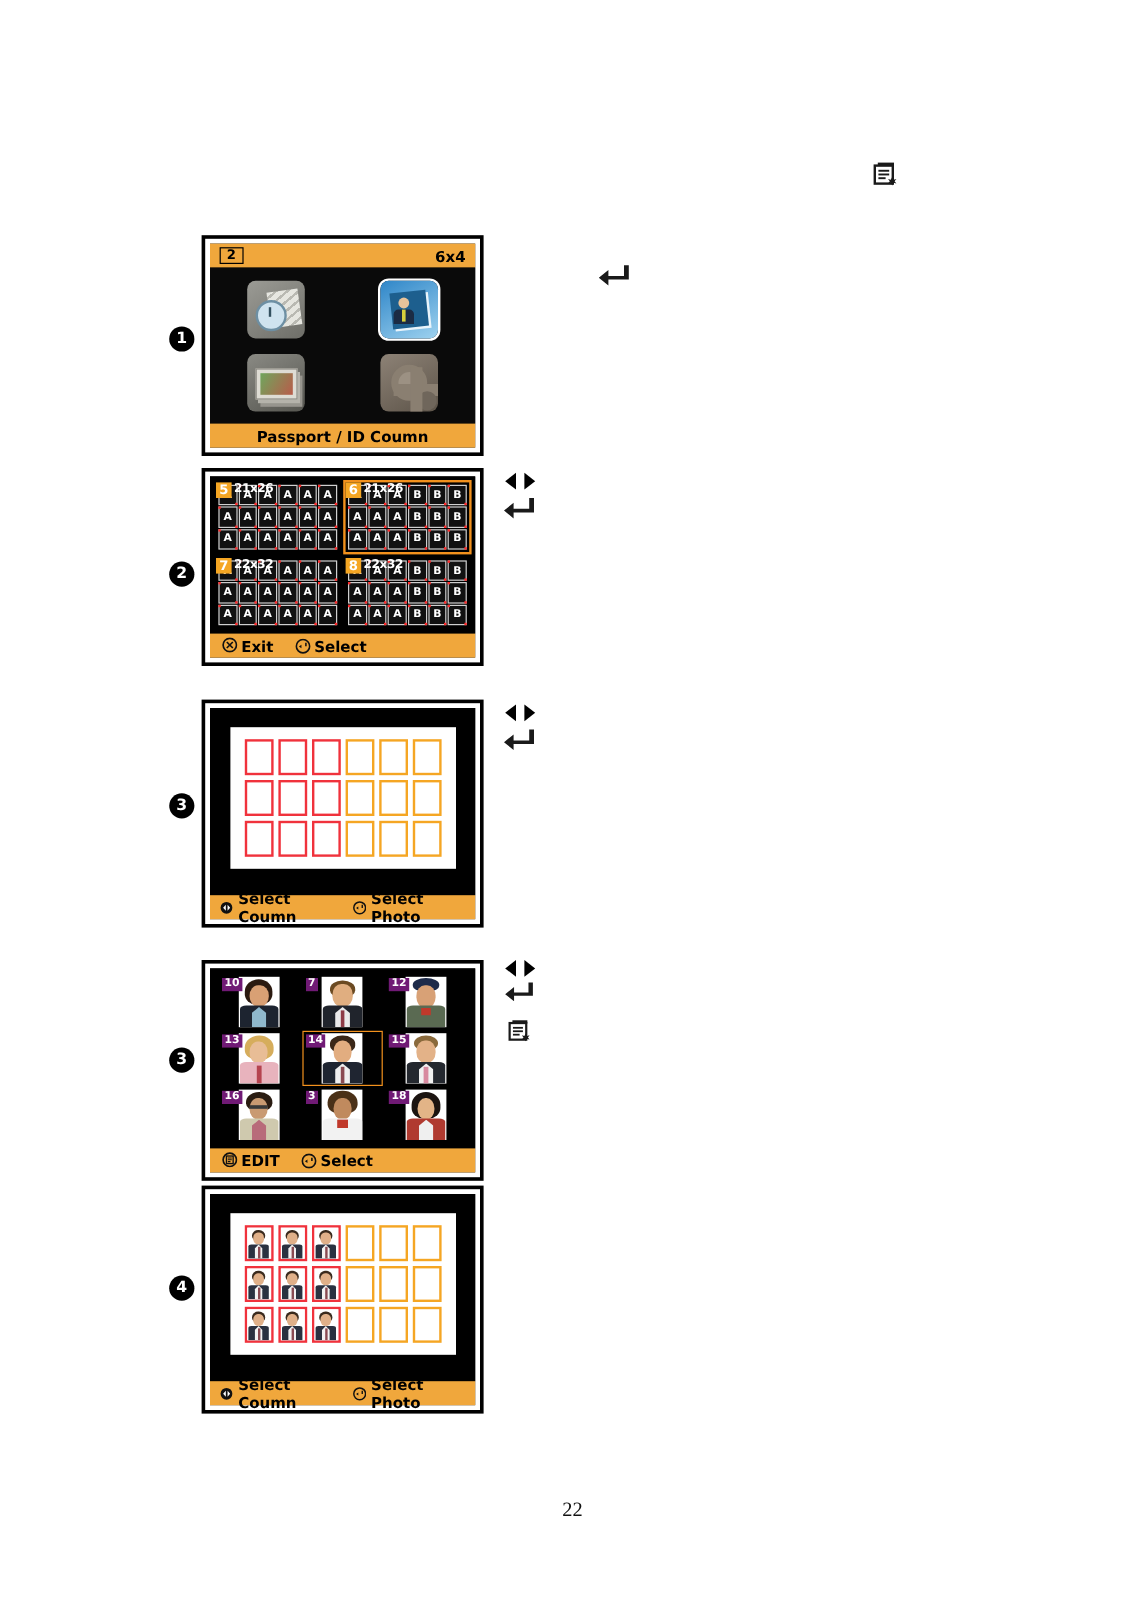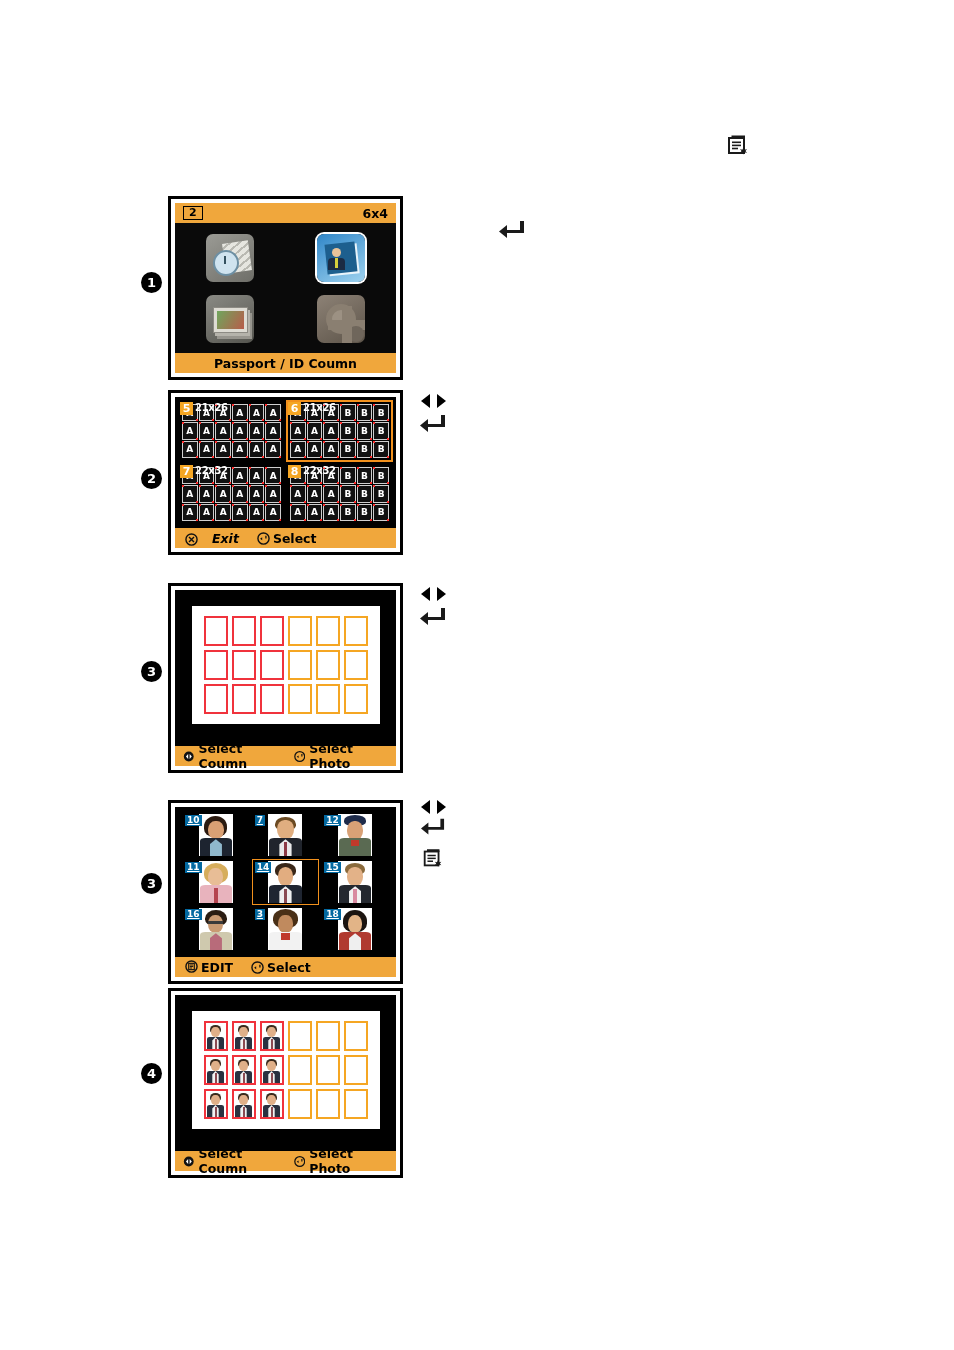--- a/index.html
+++ b/index.html
@@ -118,23 +118,23 @@
   .mini .shirt{position:absolute;left:34%;top:54%;width:32%;height:46%;background:#f2f2f2;
     clip-path:polygon(50% 0,100% 28%,100% 100%,0 100%,0 28%);}
   .mini .tie{position:absolute;left:45%;top:60%;width:10%;height:40%;background:#8a4a52;}
 
   
   .photos-body{background:#000;padding:6px 8px;display:grid;
     grid-template-columns:repeat(3,1fr);grid-template-rows:repeat(3,44px);
     gap:3px 4px;}
   .pcell{position:relative;display:flex;justify-content:center;align-items:center;}
   .pcell.sel{outline:1.5px solid #f2911d;}
-  .pnum{position:absolute;left:2px;top:2px;z-index:4;background:#0369a1;color:#fff;
+  .pnum{position:absolute;left:2px;top:2px;z-index:4;background:#701a75;color:#fff;
     font-size:9px;font-weight:bold;line-height:11px;padding:0 2px;
-    font-family:"DejaVu Sans", sans-serif;text-decoration:underline;}
+    font-family:"DejaVu Sans", sans-serif;}
   .pimg{width:34px;height:42px;position:relative;overflow:hidden;background:#fff;}
 
   .pr-hair{position:absolute;border-radius:50% 50% 40% 40%;}
   .pr-face{position:absolute;border-radius:46%;}
   .pr-body{position:absolute;left:2%;top:58%;width:96%;height:42%;border-radius:16% 16% 0 0;}
   .pr-shirt{position:absolute;left:32%;top:60%;width:36%;height:40%;background:#f4f4f4;
     clip-path:polygon(50% 0,100% 30%,100% 100%,0 100%,0 30%);}
   .pr-acc{position:absolute;}
 
   
@@ -327,21 +327,21 @@
             <span class="cell">A</span>
             <span class="cell">B</span>
             <span class="cell">B</span>
             <span class="cell">B</span>
           </div>
         </div>
 
       </div>
 
       <div class="bar bottom left">
-        <span style="display:flex;align-items:flex-end;gap:14px;font-style:italic;">
+        <span style="display:flex;align-items:flex-start;gap:3px;">
           <svg width="13" height="13" viewBox="0 0 14 14">
             <circle cx="7" cy="7" r="6" fill="none" stroke="#111" stroke-width="1.5"></circle>
             <path d="M4.3 4.3l5.4 5.4M9.7 4.3l-5.4 5.4" stroke="#111" stroke-width="1.5"></path>
           </svg>
           <span>Exit</span>
         </span>
         <span style="display:flex;align-items:center;gap:3px;">
           <svg width="13" height="13" viewBox="0 0 14 14">
             <circle cx="7" cy="7" r="6" fill="none" stroke="#111" stroke-width="1.5"></circle>
             <path d="M10.3 4v3.1H5.6v1.7L3.3 7.3l2.3-1.6v1.4h3.3V4z" fill="#111"></path>
@@ -465,21 +465,21 @@
           <span class="pnum">12</span>
           <span class="pimg">
             <span class="pr-hair" style="left:18%;top:2%;width:64%;height:26%;background:#1e2b4a;"></span>
             <span class="pr-face" style="left:27%;top:16%;width:46%;height:46%;background:#d8a176;"></span>
             <span class="pr-body" style="background:#5a6a52;"></span>
             <span class="pr-acc" style="left:38%;top:62%;width:24%;height:14%;background:#c0392b;"></span>
           </span>
         </div>
 
         <div class="pcell">
-          <span class="pnum">11</span>
+          <span class="pnum">13</span>
           <span class="pimg">
             <span class="pr-hair" style="left:14%;top:4%;width:72%;height:48%;background:#d6ad5c;"></span>
             <span class="pr-face" style="left:28%;top:16%;width:44%;height:44%;background:#e8bd96;"></span>
             <span class="pr-body" style="background:#e8b3bd;"></span>
             <span class="pr-acc" style="left:44%;top:64%;width:12%;height:36%;background:#b5434f;"></span>
           </span>
         </div>
 
         <div class="pcell sel">
           <span class="pnum">14</span>
@@ -672,14 +672,15 @@
           <svg width="13" height="13" viewBox="0 0 14 14">
             <circle cx="7" cy="7" r="6" fill="none" stroke="#111" stroke-width="1.5"></circle>
             <path d="M10.3 4v3.1H5.6v1.7L3.3 7.3l2.3-1.6v1.4h3.3V4z" fill="#111"></path>
           </svg>
           <span>Select Photo</span>
         </span>
       </div>
     </div>
   </div>
 
+  <div class="page-num">22</div>
 
 </div>
 
 </body></html>

